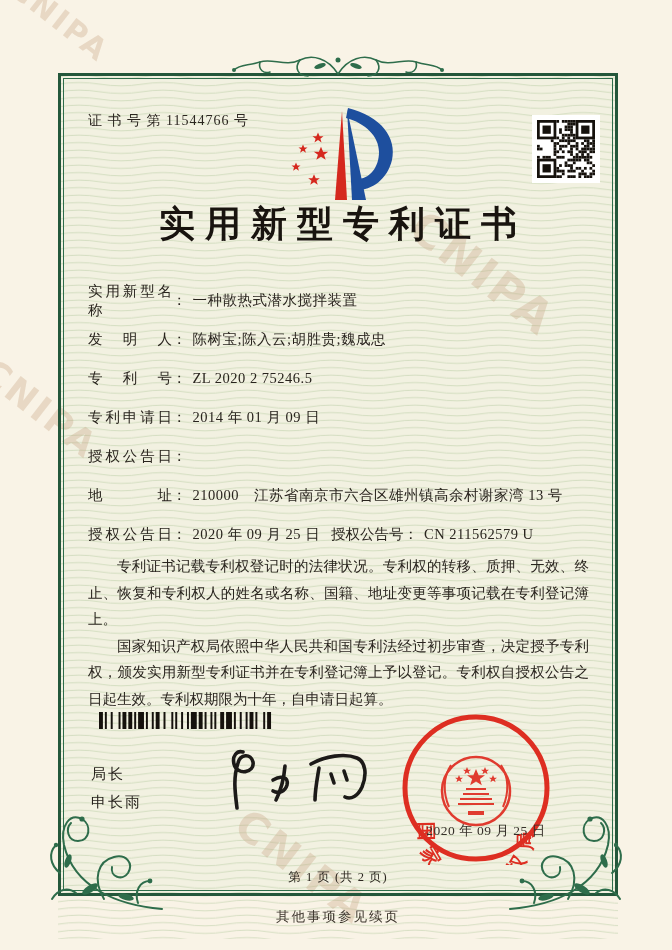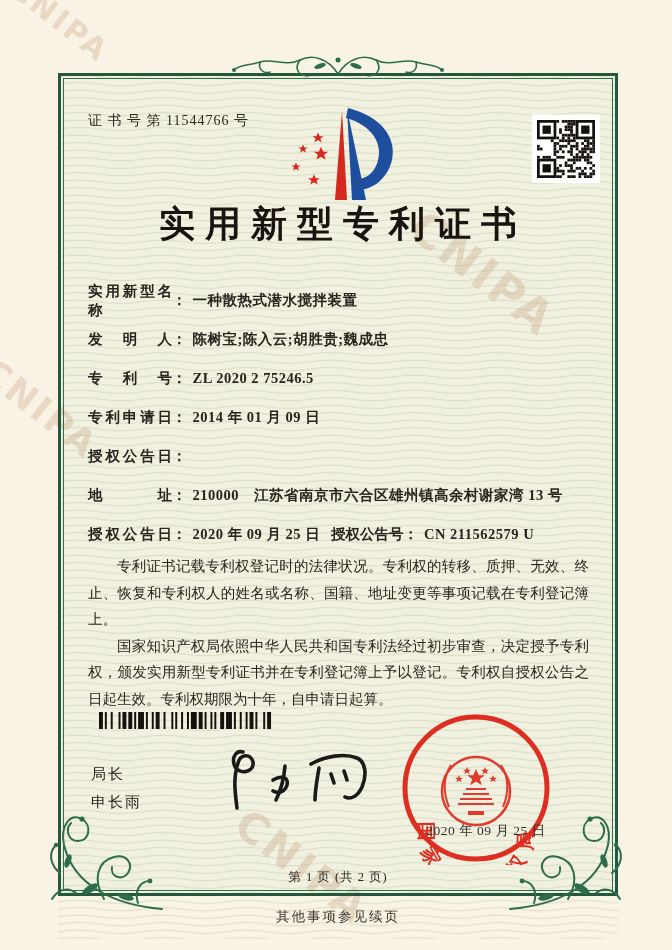--- a/index.html
+++ b/index.html
@@ -22,21 +22,21 @@
          border:3px solid #24573b;}
   .frame::before{content:"";position:absolute;inset:2px;border:1px solid #2e6d4b;pointer-events:none;}
 
   .cert-no{position:absolute;left:27px;top:36px;font-size:14px;letter-spacing:1px;color:#2b2620;}
   .logo{position:absolute;left:228px;top:20px;}
   .qr{position:absolute;right:15px;top:39px;width:58px;height:58px;background:#ffffff;padding:5px;}
   .title{position:absolute;left:0;right:0;top:124px;text-align:center;font-size:36px;font-weight:700;
          letter-spacing:10px;text-indent:10px;color:#19140f;}
 
   .fields{position:absolute;left:27px;right:24px;top:205px;font-size:14.5px;color:#29241e;}
-  .f-row{height:39px;display:flex;align-items:center;position:relative;font-weight:bold;}
+  .f-row{height:39px;display:flex;align-items:center;position:relative;}
   .f-label{display:inline-block;width:84px;text-align:justify;text-align-last:justify;text-justify:inter-character;}
   .f-colon{display:inline-block;}
   .f-value{margin-left:6px;letter-spacing:0.5px;}
   .pair2{position:absolute;left:243px;display:flex;align-items:center;text-align:center;}
 
   .paras{position:absolute;left:27px;right:26px;top:477px;font-size:14.5px;line-height:26.5px;
          text-align:justify;color:#2a251f;}
   .paras p{margin:0;text-indent:2em;}
 
   .barcode{position:absolute;left:38px;top:636px;}

